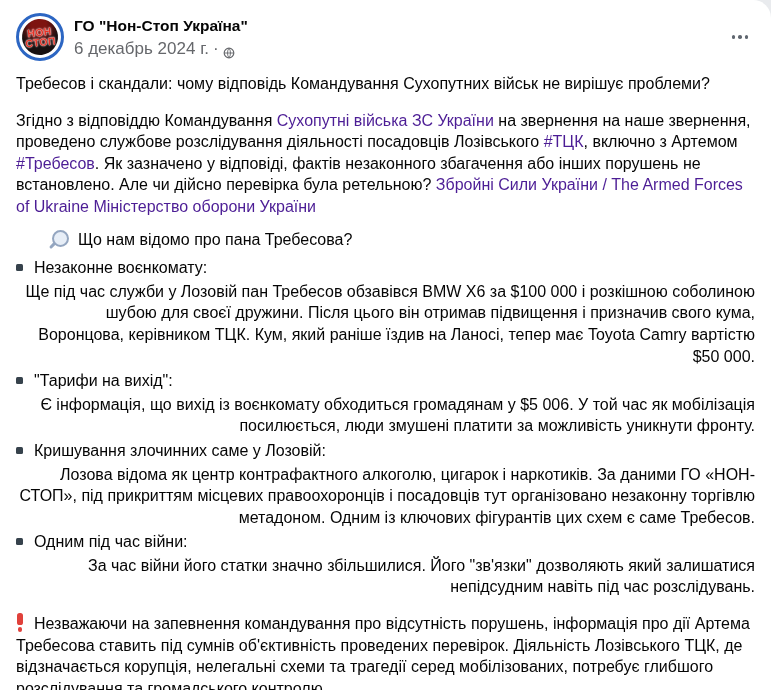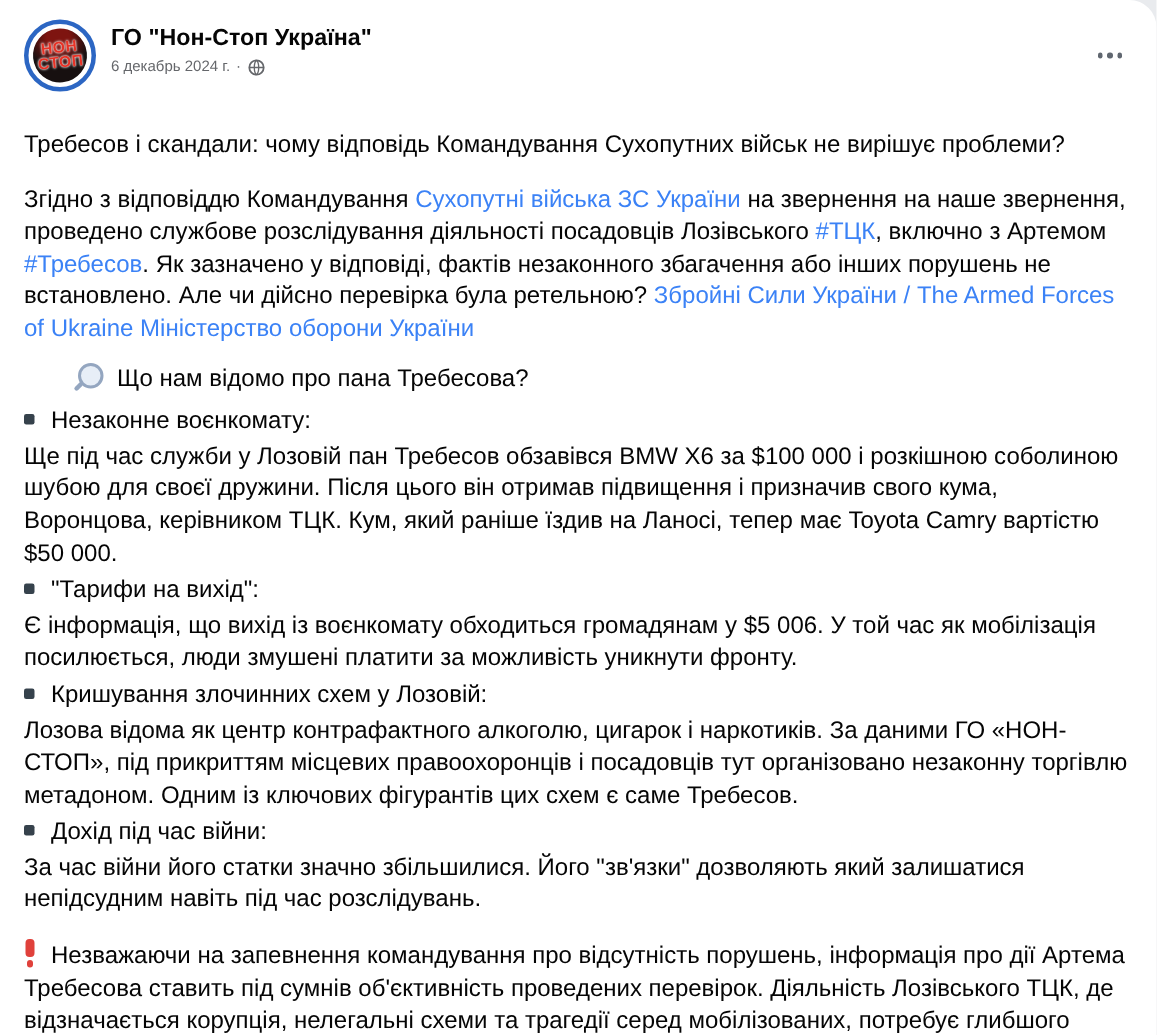--- a/index.html
+++ b/index.html
@@ -22,37 +22,37 @@
     background:radial-gradient(circle at 50% 18%, #7e1410 0 22%, #171010 60%);
     display:flex; flex-direction:column; align-items:center; justify-content:center;
     transform:rotate(-6deg);
   }
   .avatar-inner b {
     color:#e63226; font-weight:700; font-size:10.5px; line-height:10.5px;
     text-shadow:0 0 2px #ffffff, 0 0 1px #ffffff; letter-spacing:.3px;
   }
   .hmeta { padding-top:3px; }
   .pname { font-size:15.5px; font-weight:700; color:#050505; line-height:20px; cursor:pointer; }
-  .pdate { font-size:10px; color:#65676b; margin-top:3px; display:flex; align-items:flex-start; gap:4px; cursor:pointer; }
+  .pdate { font-size:17px; color:#65676b; margin-top:3px; display:flex; align-items:flex-end; gap:4px; cursor:pointer; }
   .menu {
     position:absolute; right:14px; top:20px; width:34px; height:34px;
     display:flex; align-items:center; justify-content:center; gap:3px;
     border-radius:50%; cursor:pointer;
   }
   .menu i { width:3.6px; height:3.6px; border-radius:50%; background:#606770; display:block; }
   
   .pbody { padding:2px 16px 0; font-size:16px; line-height:21.6px; color:#050505; }
   .pbody p { margin:0 0 14px; }
-  p.lead { margin:15px 0 15px; }
+  p.lead { margin:2px 0 15px; }
   p.links-par { margin:0 0 11px; }
   p.q { margin:0 0 7px;padding-left:36px; }
   p.li-h { margin:0 0 2px; }
-  p.li-p { margin:0 0 3px; }
+  p.li-p { margin:0 0 3px;text-align:right; }
   p.final { margin:15px 0 0; }
-  .lnk { color:#3b82f6; text-decoration:none; cursor:pointer; }
+  .lnk { color:#4c1d95; text-decoration:none; cursor:pointer; }
   
   .blt {
     display:inline-block; width:7px; height:7px; background:#36424c;
     border-radius:1.5px; margin-right:11px; vertical-align:2px;
   }
   
   .mag {
     display:inline-block; width:13px; height:13px;
     border:2.6px solid #94a6c0; border-radius:50%;
     background:#e7eef7; position:relative; margin-right:9px; vertical-align:-2px;
@@ -117,28 +117,28 @@
     </p>
 
     <p class="li-h">
       <span class="blt"></span><span>"Тарифи на вихід":</span>
     </p>
     <p class="li-p">
       <span>Є інформація, що вихід із воєнкомату обходиться громадянам у $5 006. У той час як мобілізація посилюється, люди змушені платити за можливість уникнути фронту.</span>
     </p>
 
     <p class="li-h">
-      <span class="blt"></span><span>Кришування злочинних схем у Лозовій:</span>
+      <span class="blt"></span><span>Кришування злочинних саме у Лозовій:</span>
     </p>
     <p class="li-p">
       <span>Лозова відома як центр контрафактного алкоголю, цигарок і наркотиків. За даними ГО «НОН-СТОП», під прикриттям місцевих правоохоронців і посадовців тут організовано незаконну торгівлю метадоном. Одним із ключових фігурантів цих схем є саме Требесов.</span>
     </p>
 
     <p class="li-h">
-      <span class="blt"></span><span>Дохід під час війни:</span>
+      <span class="blt"></span><span>Одним під час війни:</span>
     </p>
     <p class="li-p">
       <span>За час війни його статки значно збільшилися. Його "зв'язки" дозволяють який залишатися непідсудним навіть під час розслідувань.</span>
     </p>
 
     <p class="final">
       <span class="exc"><span class="bar"></span><span class="dot"></span></span><span>Незважаючи на запевнення командування про відсутність порушень, інформація про дії Артема Требесова ставить під сумнів об'єктивність проведених перевірок. Діяльність Лозівського ТЦК, де відзначається корупція, нелегальні схеми та трагедії серед мобілізованих, потребує глибшого розслідування та громадського контролю.</span>
     </p>
 
   </div>

